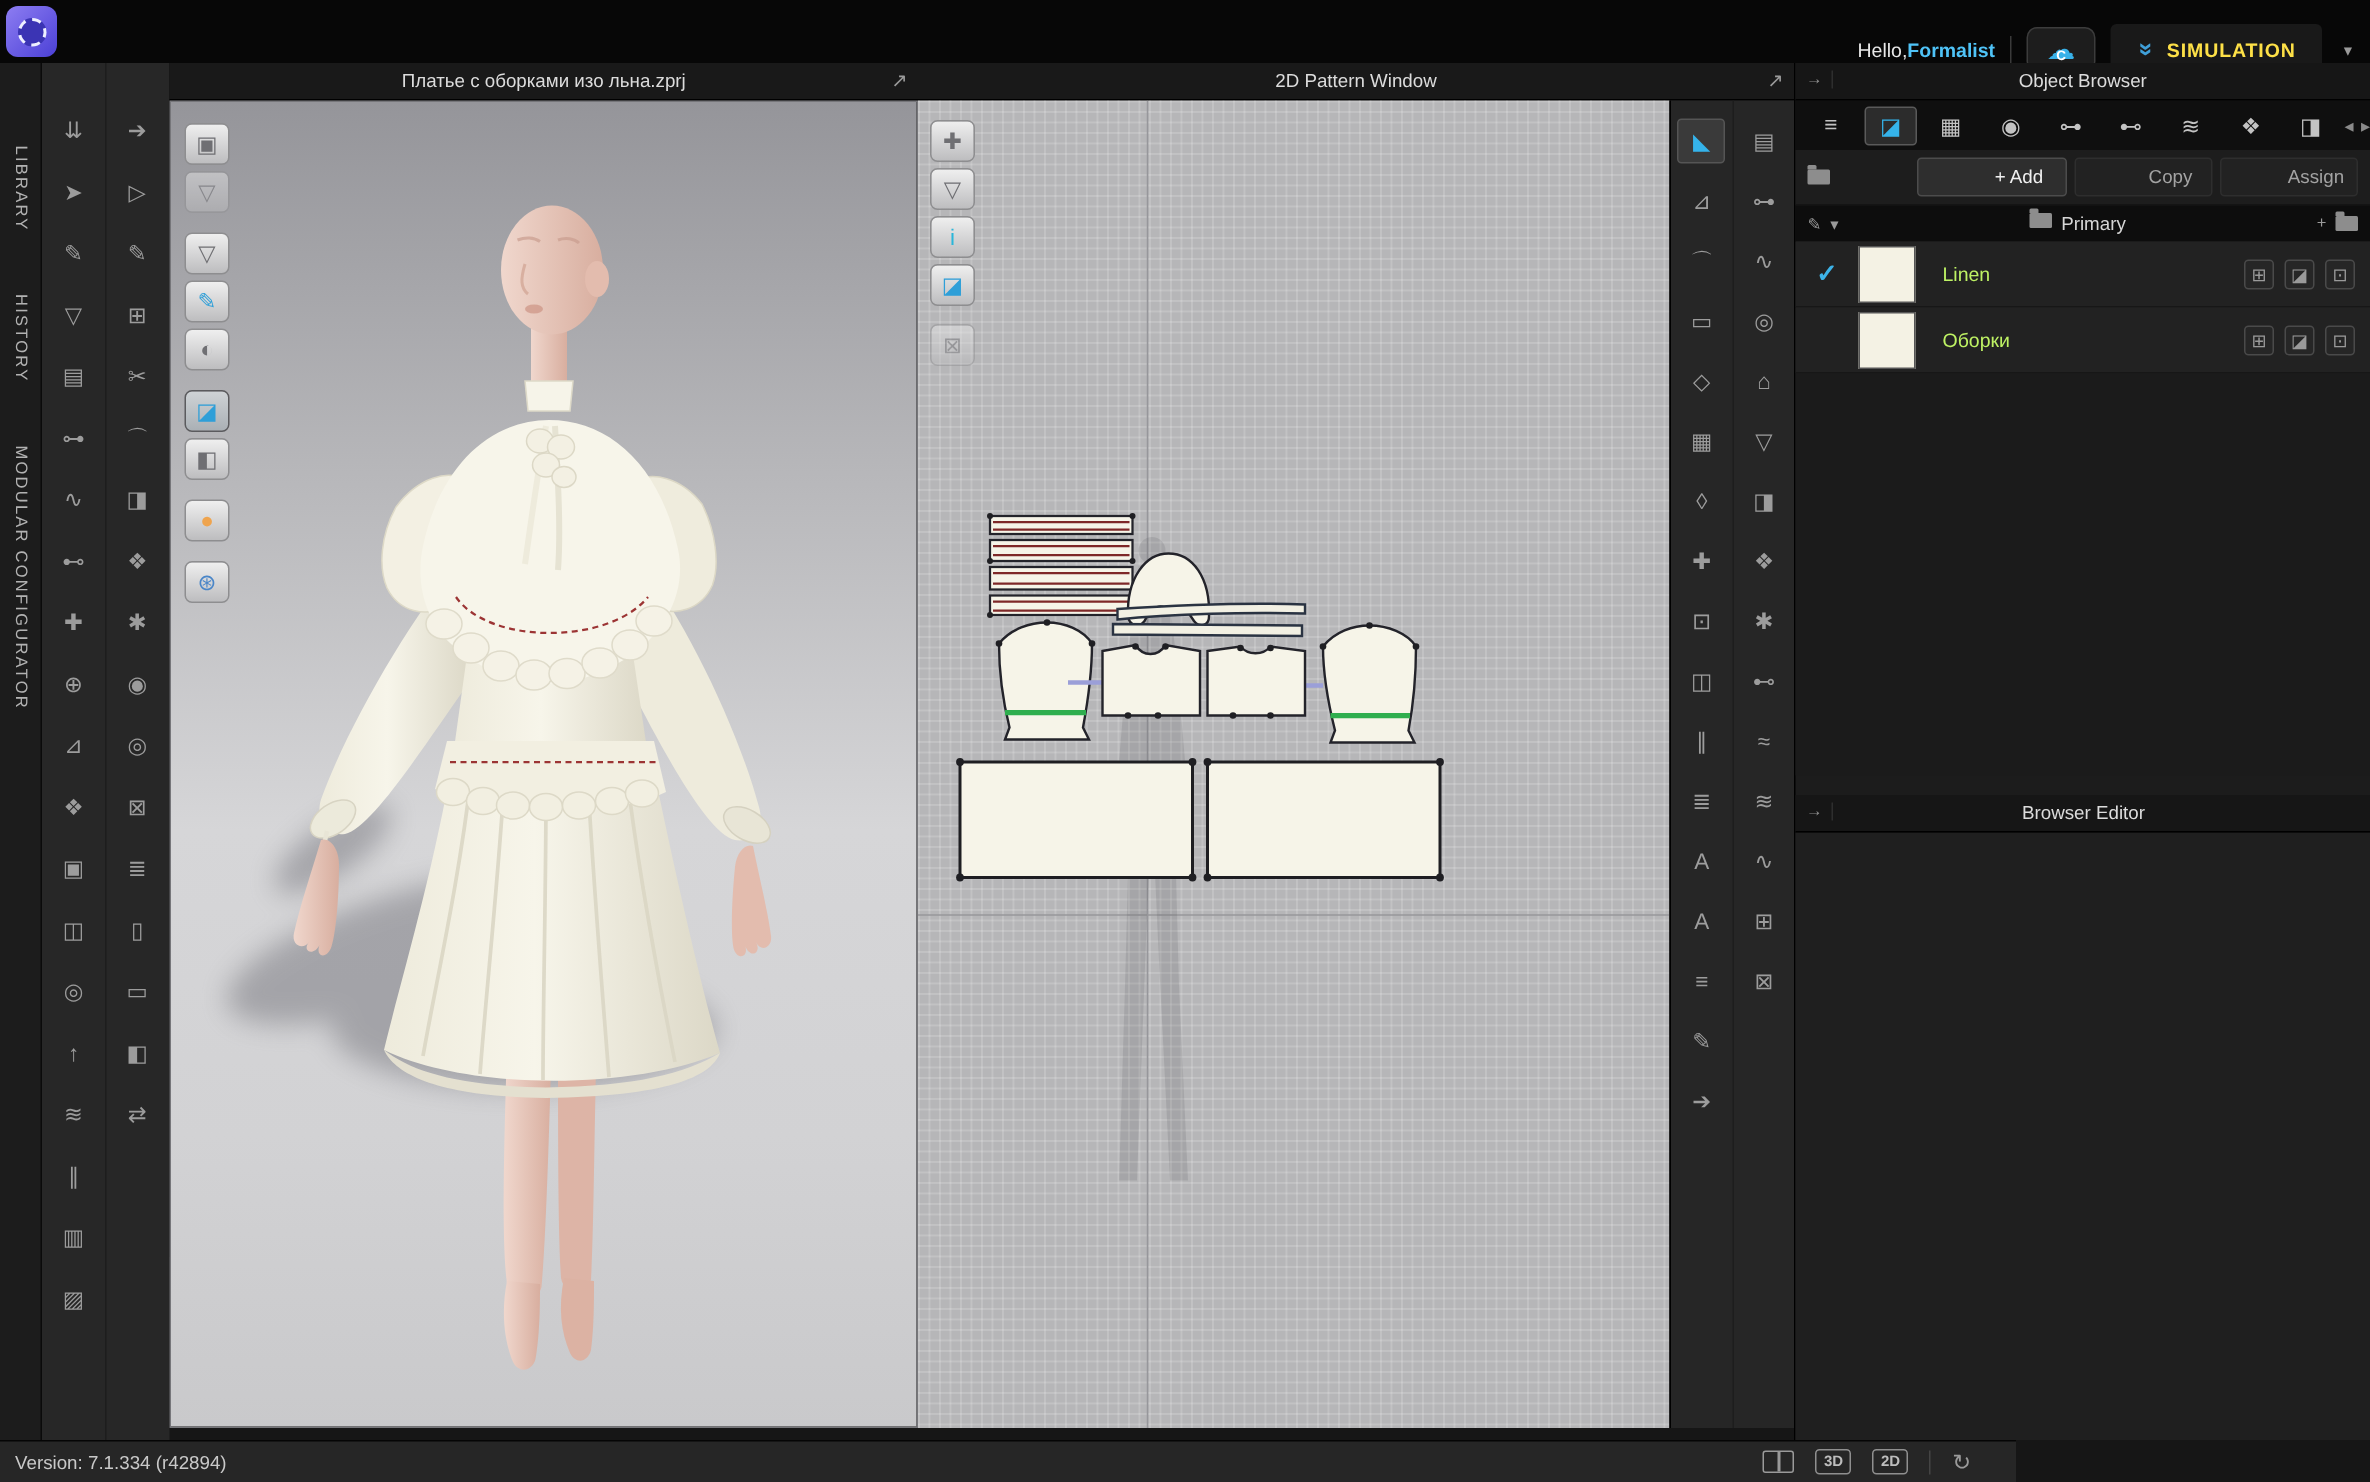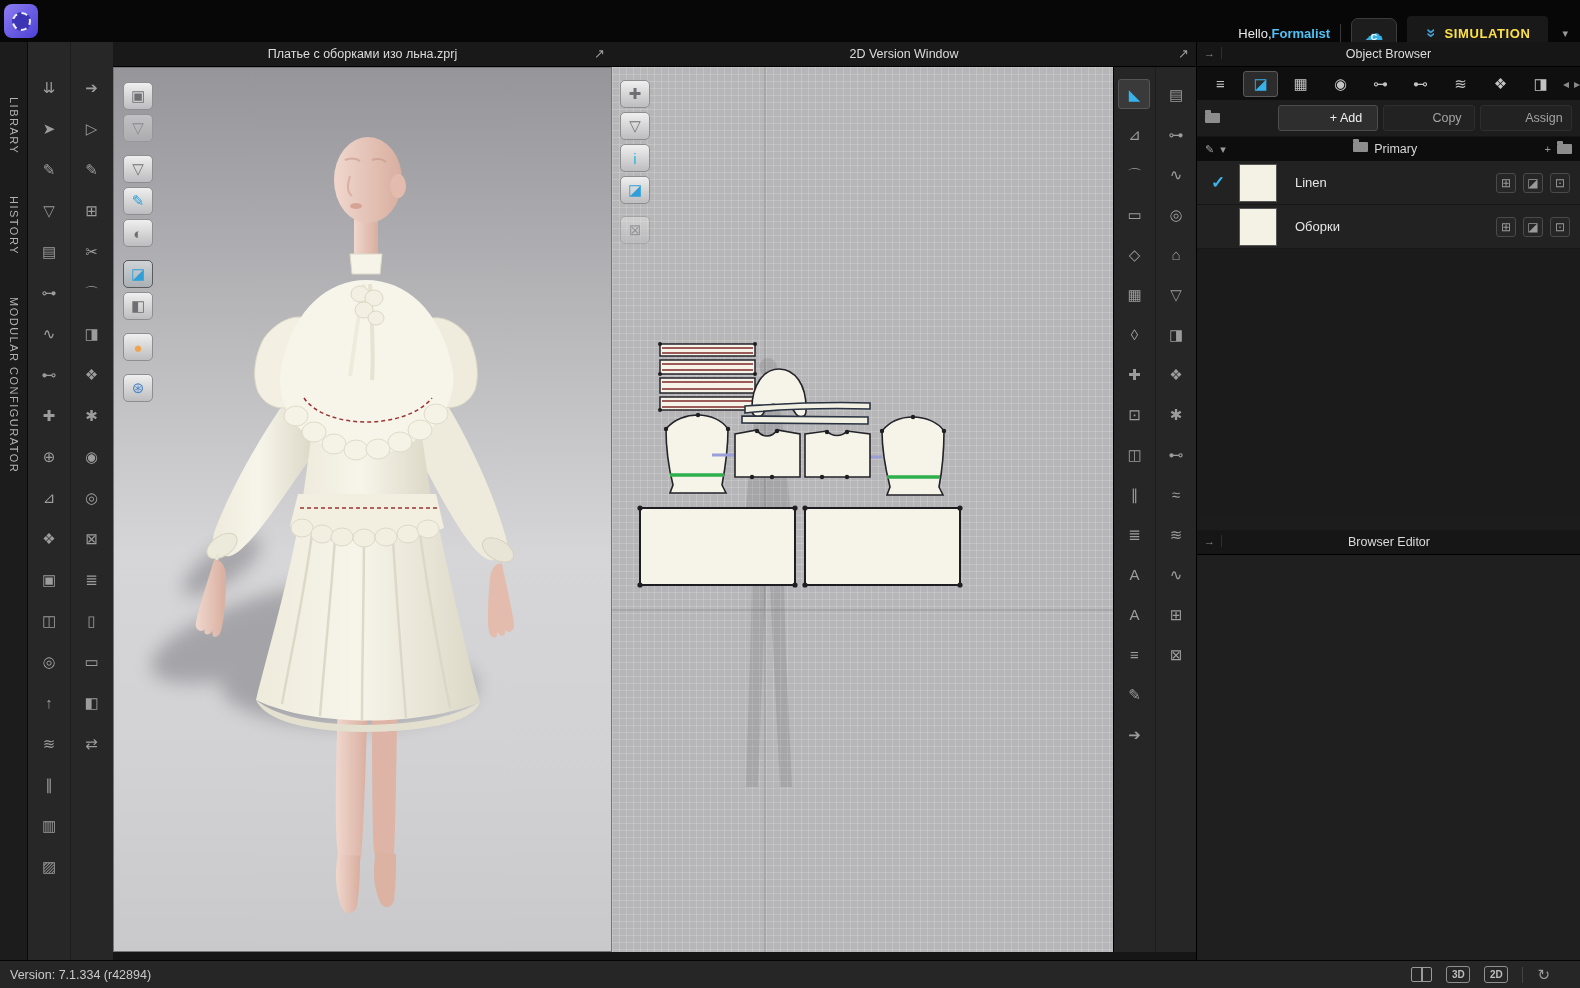--- a/index.html
+++ b/index.html
@@ -83,30 +83,30 @@
   .btn.add{width:100px;background:#2e2e2e;border:1px solid #4c4c4c;color:#f0f0f0;}
   .btn.ghost{width:92px;background:#222;border:1px solid #2e2e2e;color:#a3a3a3;}
   .grouprow{height:24px;background:#0d0d0d;display:flex;align-items:center;padding:0 8px;gap:6px;color:#d6d6d6;font-size:12.5px;}
   .grouprow .mid{margin:0 auto;display:flex;align-items:flex-start;gap:6px;}
   .grouprow .mini{color:#9a9a9a;font-size:11px;}
   .grouprow .folder{margin:0;}
   .fabrow{height:44px;background:#222;border-bottom:1px solid #171717;display:flex;align-items:center;position:relative;}
   .fabrow .check{width:42px;text-align:center;color:#3db3e8;font-size:17px;font-weight:bold;visibility:hidden;}
   .fabrow.active .check{visibility:visible;}
   .swatch{width:38px;height:38px;background:#f4f2e4;border:1px solid #555;}
-  .fabrow .flabel{margin-left:18px;color:#e5e5e5;font-size:13px;}
+  .fabrow .flabel{margin-left:18px;color:#bef264;font-size:13px;}
   .rowbtns{position:absolute;right:10px;display:flex;gap:7px;}
   .rowbtn{width:20px;height:20px;border:1px solid #4a4a4a;border-radius:3px;color:#9a9a9a;font-size:12px;
     display:flex;align-items:center;justify-content:center;background:#262626;}
   .ob-empty{height:268px;background:#1b1b1b;}
   .proppanel{position:absolute;left:0;top:488px;width:384px;}
   .prop-empty{height:405px;background:#1f1f1f;}
 
   
-  .statusbar{position:absolute;left:0;top:960px;width:1580px;height:28px;background:#262626;border-top:1px solid #050505;
+  .statusbar{position:absolute;left:0;top:960px;width:1344px;height:28px;background:#262626;border-top:1px solid #050505;
     display:flex;align-items:center;padding:0 10px;color:#c9c9c9;font-size:12.5px;}
   .sb-right{margin-left:auto;display:flex;align-items:center;gap:14px;margin-right:20px;}
   .splitico{width:21px;height:15px;border:1.5px solid #9a9a9a;border-radius:2px;position:relative;}
   .splitico::before{content:"";position:absolute;left:9px;top:0;width:1.5px;height:100%;background:#9a9a9a;}
   .viewbtn{min-width:24px;height:17px;border:1.5px solid #8f8f8f;border-radius:3px;color:#bdbdbd;
     font-size:10px;font-weight:bold;display:flex;align-items:center;justify-content:center;padding:0 2px;}
   .sb-div{width:1px;height:16px;background:#444;}
   .refresh{color:#9a9a9a;font-size:15px;}
 </style>
 </head>
@@ -379,21 +379,21 @@
         <path d="M236,108 C233,118 233,124 238,128" stroke="#d3a897" stroke-width="2" fill="none" opacity=".8"></path>
         <path d="M231,92 C236,90 242,90 246,93" stroke="#c99d8e" stroke-width="2" fill="none" opacity=".7"></path>
         <path d="M258,92 C263,90 269,91 272,94" stroke="#c99d8e" stroke-width="2" fill="none" opacity=".7"></path>
         <ellipse cx="242" cy="138" rx="6" ry="3" fill="#cf9a8b" opacity=".8"></ellipse>
       </svg>
     </div>
   </div>
 
   <div class="win2d">
     <div class="win-title">
-      <span>2D Version Window</span>
+      <span>2D Pattern Window</span>
       <span class="expand">↗</span>
     </div>
     <div class="canvas2d">
       <div class="toggles2d">
 
       <div class="vt">
             <span>✚</span>
           </div>
           <div class="vt">
             <span>▽</span>

